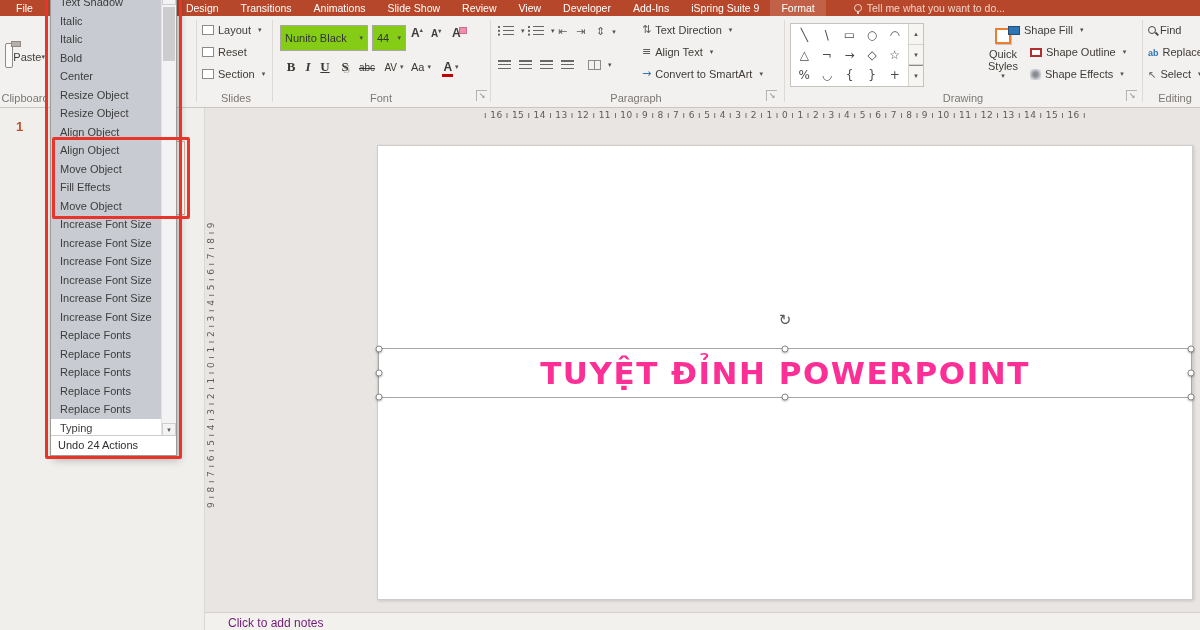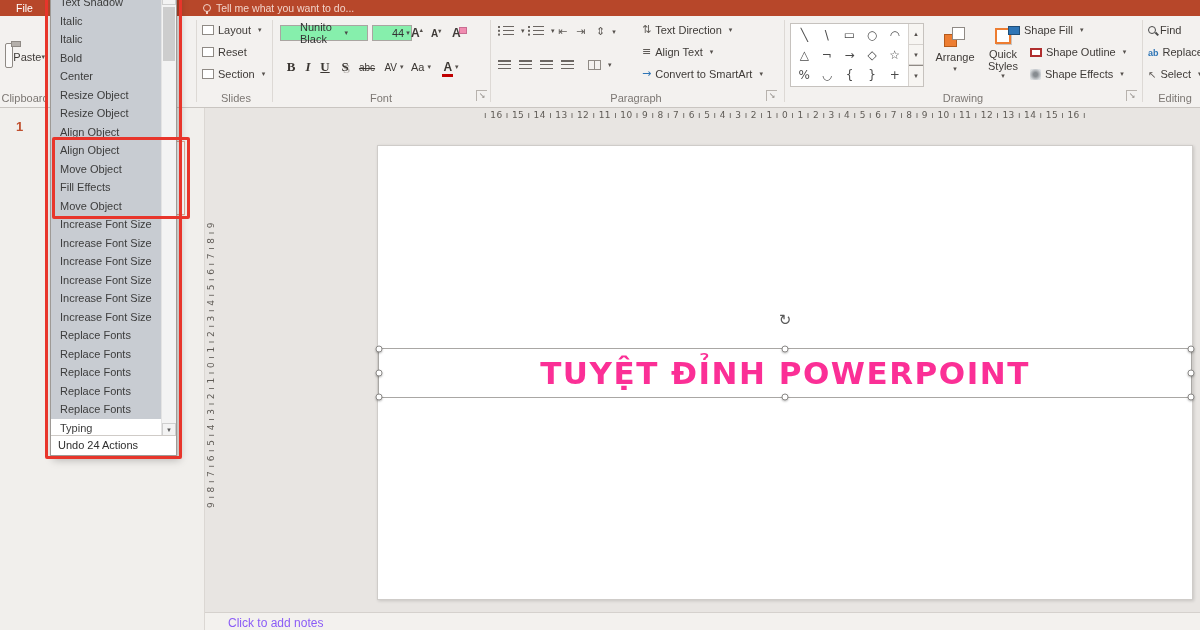--- a/index.html
+++ b/index.html
@@ -26,21 +26,21 @@
   .caret::after{content:"▾";font-size:7px;color:#55504c;margin-left:3px}
   .mini{width:12px;height:10px;border:1px solid #8f8a85;background:#fff;display:inline-block}
 
   
   #paste-btn{position:absolute;left:5px;top:6px;width:40px;height:70px;display:flex;flex-direction:row;align-items:center;font-size:11px}
   .clip{width:20px;height:25px;background:#fbfaf9;border:1px solid #8f8a85;border-radius:2px;position:relative;margin:2px 0 5px}
   .clip::before{content:"";position:absolute;top:-3px;left:5px;width:8px;height:4px;background:#b4afaa;border:1px solid #8f8a85}
   .frag{position:absolute;font-size:11px;color:#3f3b38}
 
   
-  .combo{position:absolute;height:16px;background:#86efac;border:1px solid #a9a5a1;display:flex;align-items:center;padding:0 19px;font-size:11px;color:#333;gap:2px}
+  .combo{position:absolute;height:26px;background:#84cc16;border:1px solid #a9a5a1;display:flex;align-items:center;padding:0 4px;font-size:11px;color:#333;gap:2px}
   .combo .cc{margin-left:auto;font-size:7px;color:#4a4a4a}
   .fmt{position:absolute;top:41px;height:20px;display:flex;align-items:center;justify-content:center;font-size:13px;color:#3b3733}
   .serif{font-family:"Liberation Serif",serif;font-weight:bold}
   .i-clear{position:relative}
   .i-clear::after{content:"";position:absolute;right:-6px;top:1px;width:6px;height:5px;background:#f08cb0;border:1px solid #c96d92}
   .i-fontcolor{position:relative;font-weight:bold;font-size:12px}
   .i-fontcolor::after{content:"";position:absolute;left:-1px;right:-1px;bottom:-3px;height:3px;background:#c00000}
   .asz{font-weight:bold;font-size:12px}
   .asz sup{font-size:6px;color:#55504c}
 
@@ -83,21 +83,21 @@
   #vruler{position:absolute;left:206px;top:126px;width:16px;height:478px;font-size:9px;color:#5f5b56;writing-mode:vertical-rl;transform:rotate(180deg);text-align:center;overflow:hidden;letter-spacing:.4px;font-family:"DejaVu Sans",sans-serif}
 
   #slide{position:absolute;left:377px;top:145px;width:816px;height:455px;background:#fff;border:1px solid #cfccc9;box-shadow:1px 1px 3px rgba(0,0,0,.15)}
   #textbox{position:absolute;left:0;right:0;top:202px;height:50px;border:1px solid #a9a7a4;display:flex;align-items:center;justify-content:center}
   #slide-title{font-family:"DejaVu Sans",sans-serif;font-weight:bold;font-size:31px;letter-spacing:1.5px;color:#fb2f96}
   .h{position:absolute;width:7px;height:7px;background:#fff;border:1px solid #8c8a88;border-radius:50%;box-shadow:0 1px 2px rgba(0,0,0,.25);transform:translate(-50%,-50%)}
   .rot{position:absolute;left:50%;top:-38px;transform:translateX(-50%);font-size:15px;color:#5a5a5a;font-family:"DejaVu Sans",sans-serif}
   .rot::before{content:"↻"}
 
   #notes{position:absolute;left:205px;top:612px;right:0;height:18px;background:#f3f1ee;border-top:1px solid #d5d1cd}
-  #notes-text{position:absolute;left:23px;top:3px;font-size:12px;color:#8b5cf6}
+  #notes-text{position:absolute;left:23px;top:3px;font-size:12px;color:#701a75}
 
   
   #undo-dd{position:absolute;left:50px;top:-10px;width:127px;height:466px;background:#fff;border:1px solid #9e9a96;box-shadow:3px 4px 8px rgba(0,0,0,.25);z-index:60}
   #undo-list{padding-top:2px}
   .u-item{height:18.5px;line-height:18.5px;padding-left:9px;margin-right:15px;font-size:11px;color:#3c3c3c;white-space:nowrap;overflow:hidden}
   .u-sel{background:#c8ccd2}
   #undo-footer{position:absolute;left:0;right:0;bottom:0;height:20px;line-height:19px;border-top:1px solid #cfcbc7;padding-left:7px;font-size:11px;color:#2e2e2e;background:#fff}
   .sb{position:absolute;top:0;right:0;width:15px;height:446px;background:#f3f3f3;border-left:1px solid #e3e3e3}
   .sb-btn{position:absolute;left:0;width:14px;height:14px;background:#f3f3f3;border:1px solid #cfcfcf;font-size:6px;color:#5a5a5a;display:flex;align-items:center;justify-content:center}
   .sb-up{top:0}
@@ -108,20 +108,32 @@
   .ann{position:absolute;border:3px solid #e8352b;border-radius:2px;z-index:80;pointer-events:none}
   #ann-dd{left:45px;top:-13px;width:137px;height:472px}
   #ann-thumb{left:52px;top:137px;width:138px;height:82px}
 </style>
 </head>
 <body>
 
 <div id="tabbar">
   <span class="tab" id="tab-file">File</span>
   <span id="tab-spacer"></span>
+  <span id="tabs-rest" style="display:flex;height:100%">
+      <span class="tab">Design</span>
+      <span class="tab">Transitions</span>
+      <span class="tab">Animations</span>
+      <span class="tab">Slide Show</span>
+      <span class="tab">Review</span>
+      <span class="tab">View</span>
+      <span class="tab">Developer</span>
+      <span class="tab">Add-Ins</span>
+      <span class="tab">iSpring Suite 9</span>
+      <span class="tab tab-ctx">Format</span>
+    </span>
   <span id="tellme">
     <span class="bulb"></span>
     <span>Tell me what you want to do...</span>
   </span>
 </div>
 
 <div id="ribbon">
 
   <div id="paste-btn">
     <span class="clip"></span>
@@ -243,25 +255,20 @@
         <span>{</span>
         <span>}</span>
         <span>+</span>
       </div>
     <div id="shape-scroll">
       <span class="g-btn">▲</span>
       <span class="g-btn">▼</span>
       <span class="g-btn" style="border-top:1px solid #8f8a85">▼</span>
     </div>
   </div>
-  <div class="bigbtn" style="left:932px">
-    <span class="i-arrange"></span>
-    <span>Arrange</span>
-    <span style="font-size:7px;color:#55504c;margin-top:2px">▾</span>
-  </div>
   <div class="bigbtn" style="left:980px">
     <span class="i-quick"></span>
     <span style="width:40px;line-height:12px">Quick Styles</span>
     <span style="font-size:7px;color:#55504c">▾</span>
   </div>
   <div class="rbtn caret" style="left:1008px;top:8px">
     <span class="i-fill"></span>
     <span>Shape Fill</span>
   </div>
   <div class="rbtn caret" style="left:1030px;top:30px">

